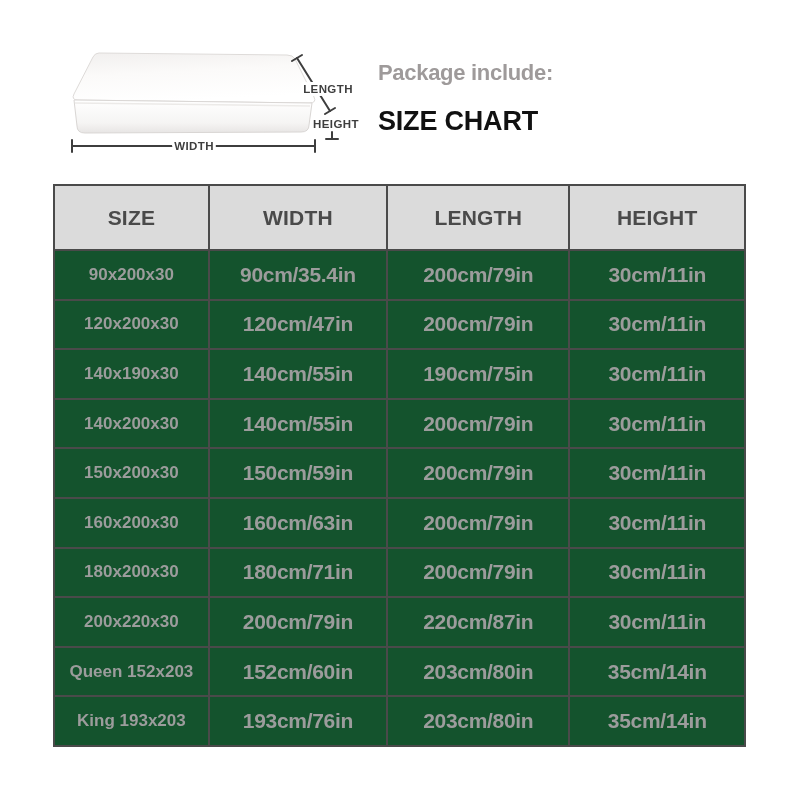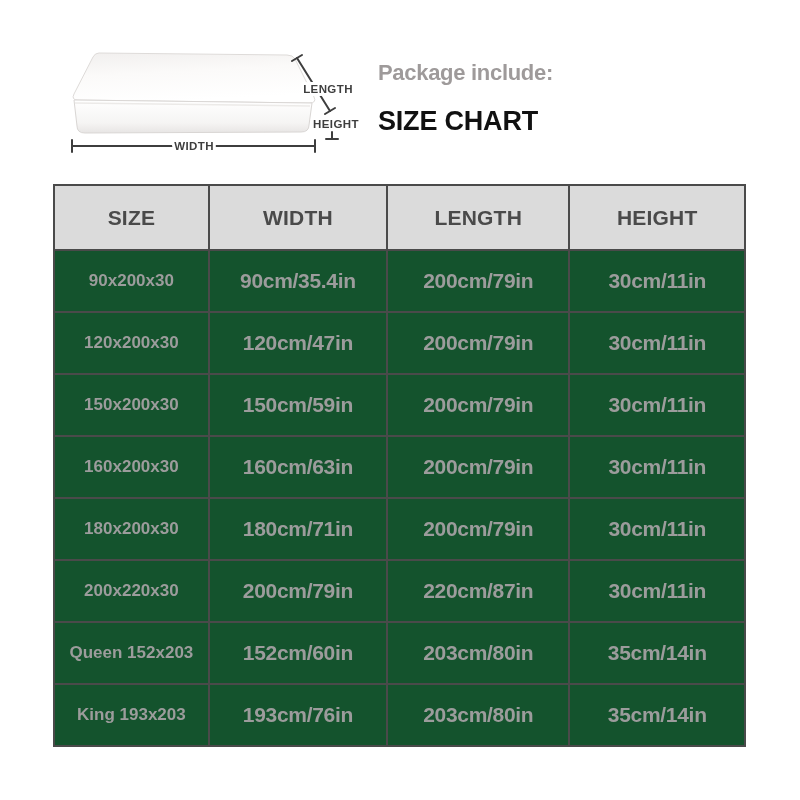--- a/index.html
+++ b/index.html
@@ -168,20 +168,32 @@
           <td>200cm/79in</td>
           <td>30cm/11in</td>
         </tr>
         <tr>
           <td>120x200x30</td>
           <td>120cm/47in</td>
           <td>200cm/79in</td>
           <td>30cm/11in</td>
         </tr>
         <tr>
+          <td>140x190x30</td>
+          <td>140cm/55in</td>
+          <td>190cm/75in</td>
+          <td>30cm/11in</td>
+        </tr>
+        <tr>
+          <td>140x200x30</td>
+          <td>140cm/55in</td>
+          <td>200cm/79in</td>
+          <td>30cm/11in</td>
+        </tr>
+        <tr>
           <td>150x200x30</td>
           <td>150cm/59in</td>
           <td>200cm/79in</td>
           <td>30cm/11in</td>
         </tr>
         <tr>
           <td>160x200x30</td>
           <td>160cm/63in</td>
           <td>200cm/79in</td>
           <td>30cm/11in</td>

